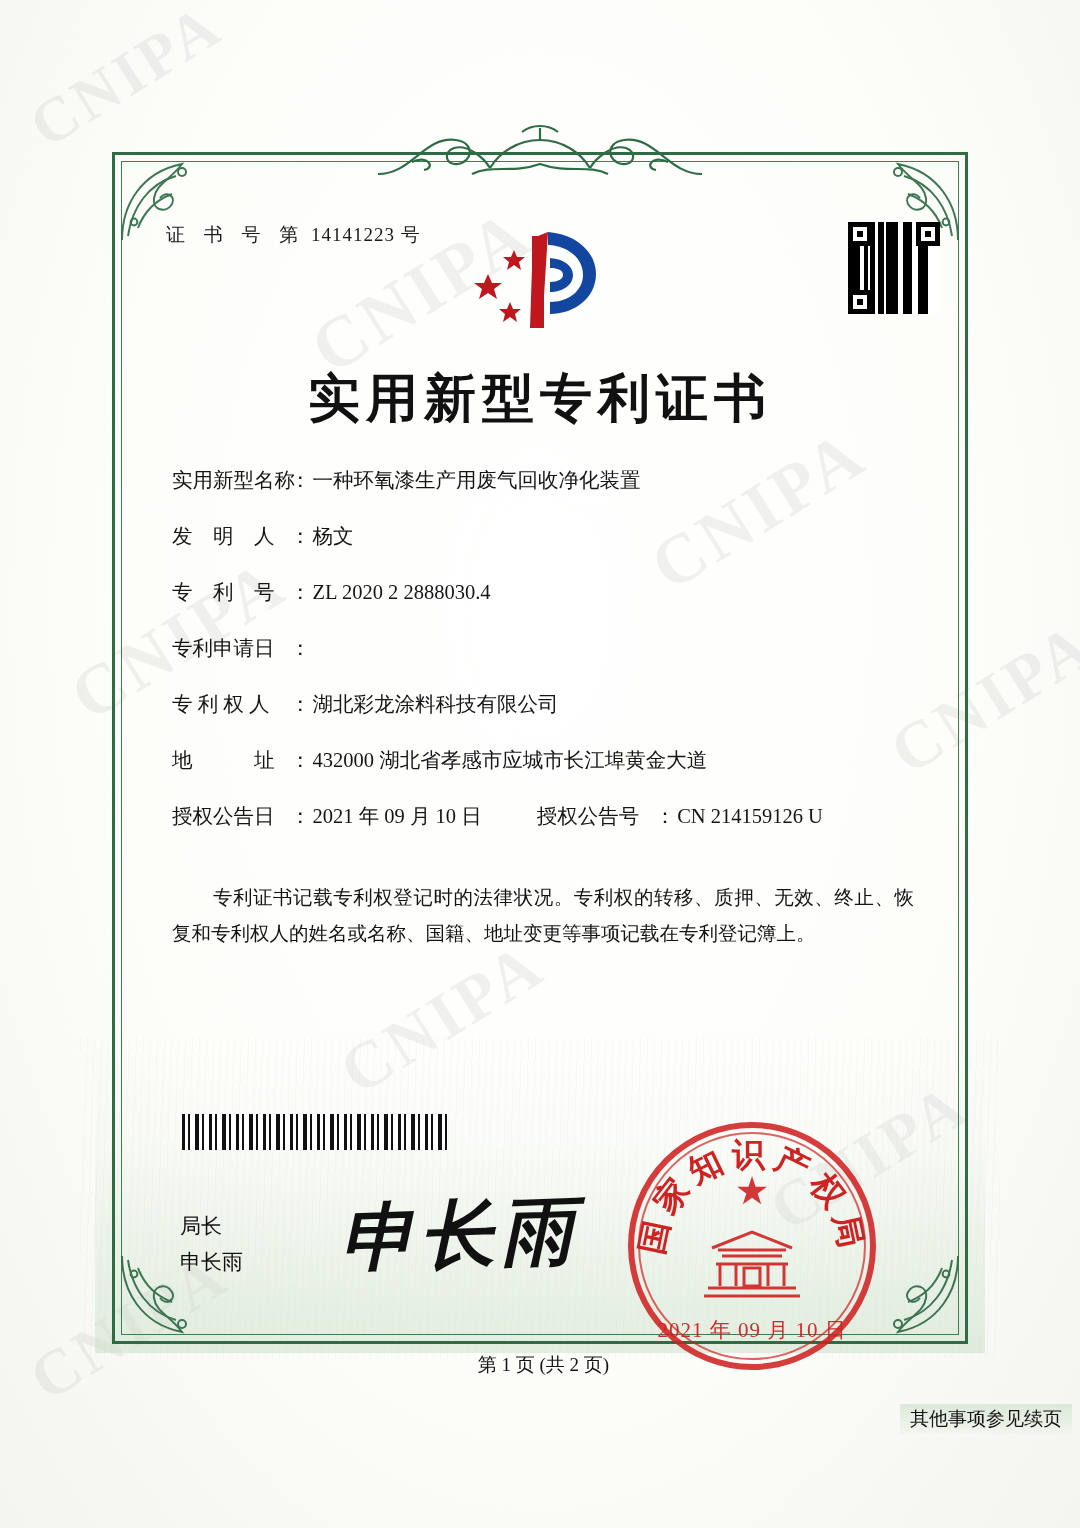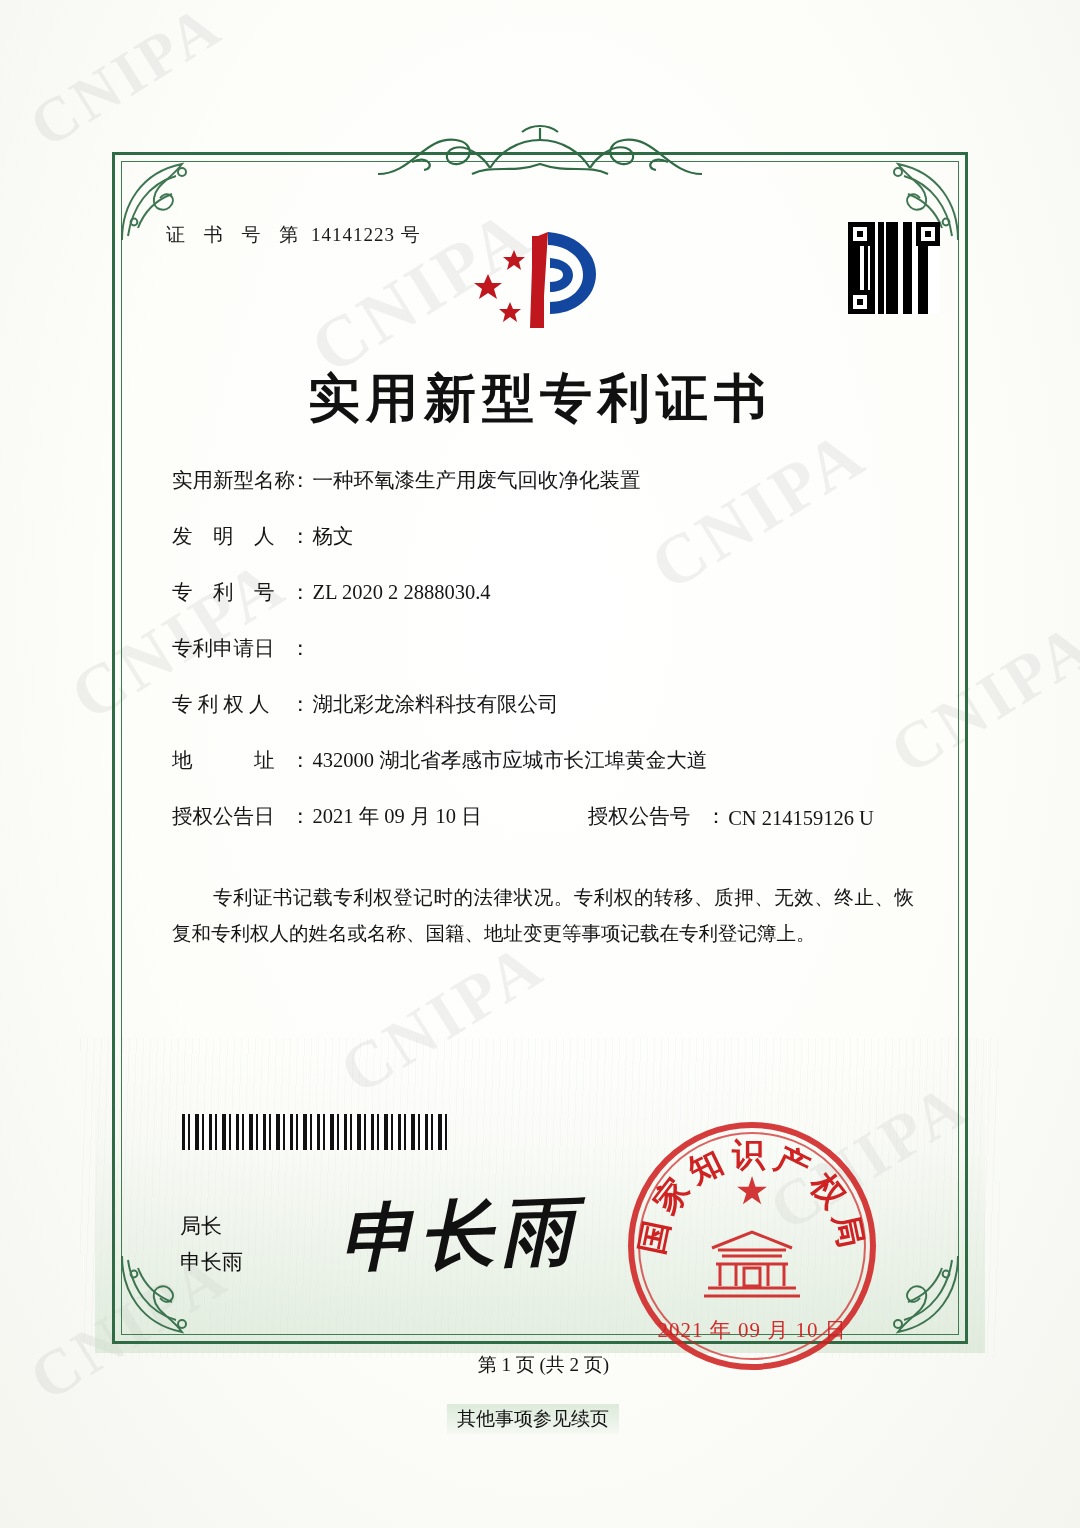--- a/index.html
+++ b/index.html
@@ -167,21 +167,21 @@
   }
   .f-label {
     width: 118px;
     flex: 0 0 118px;
     white-space: nowrap;
   }
   .f-colon { margin: 0 2px 0 0; }
   .f-value { flex: 1; }
   .inline-pair { display: flex; align-items: baseline; width: 100%; }
   .inline-pair .seg { display: flex; align-items: baseline; }
-  .inline-pair .seg2 { margin-left: 106px; align-items: flex-end; }
+  .inline-pair .seg2 { margin-left: 55px; }
   .inline-pair .seg2 .f-label { width: 118px; flex: 0 0 118px; }
 
   
   .paras {
     position: absolute;
     left: 172px;
     top: 880px;
     width: 742px;
     font-size: 19.5px;
     line-height: 36px;
@@ -278,23 +278,23 @@
   .page-no {
     position: absolute;
     left: 7px; right: 0;
     top: 1352px;
     text-align: center;
     font-size: 19px;
     color: #151515;
   }
   .other-note {
     position: absolute;
-    left: 0; right: 14px;
+    left: 0; right: 8px;
     top: 1404px;
-    text-align: center;
+    text-align: right;
     font-size: 19px;
     color: #151515;
   }
   .other-note span {
     display: inline-block;
     padding: 2px 10px;
     background: linear-gradient(to bottom, rgba(210,228,208,.75), rgba(232,242,230,.35));
   }
   .site-mark {
     position: absolute;

